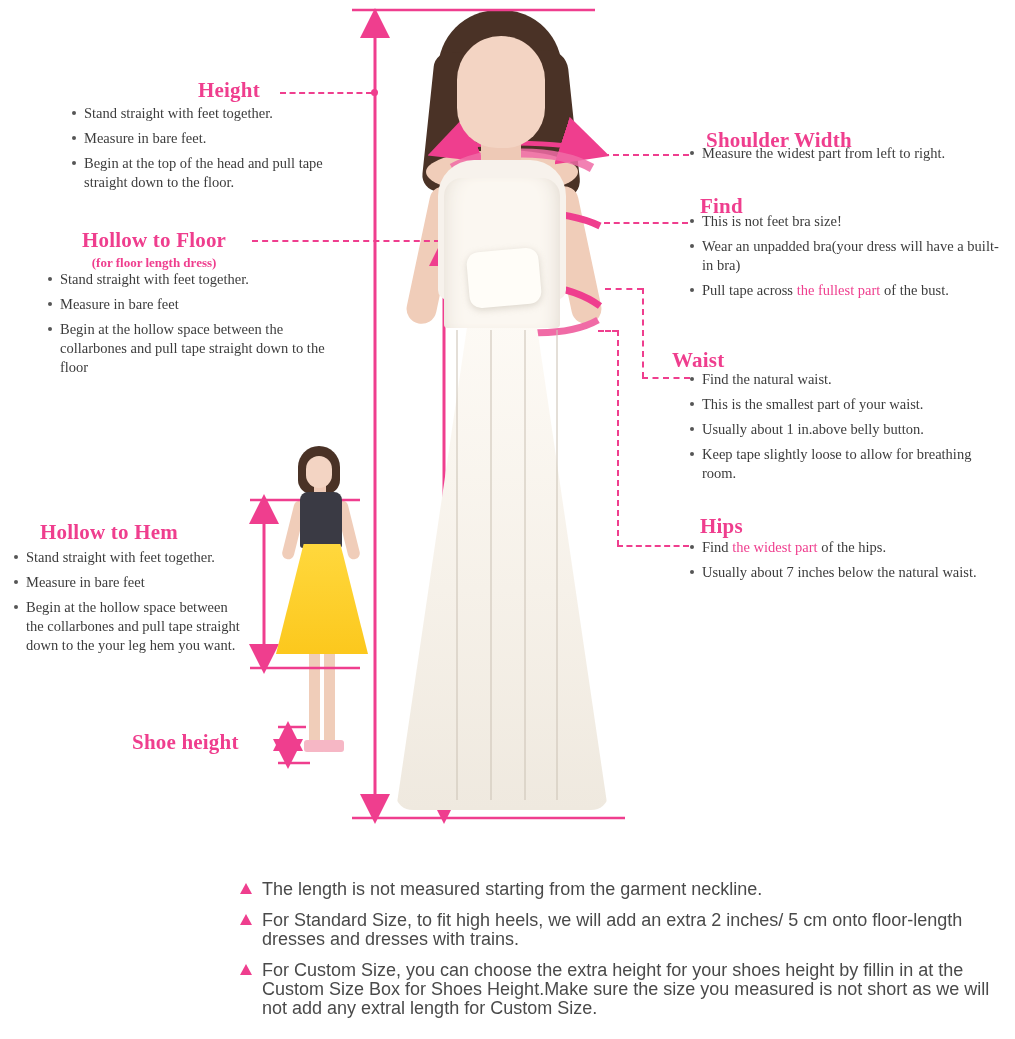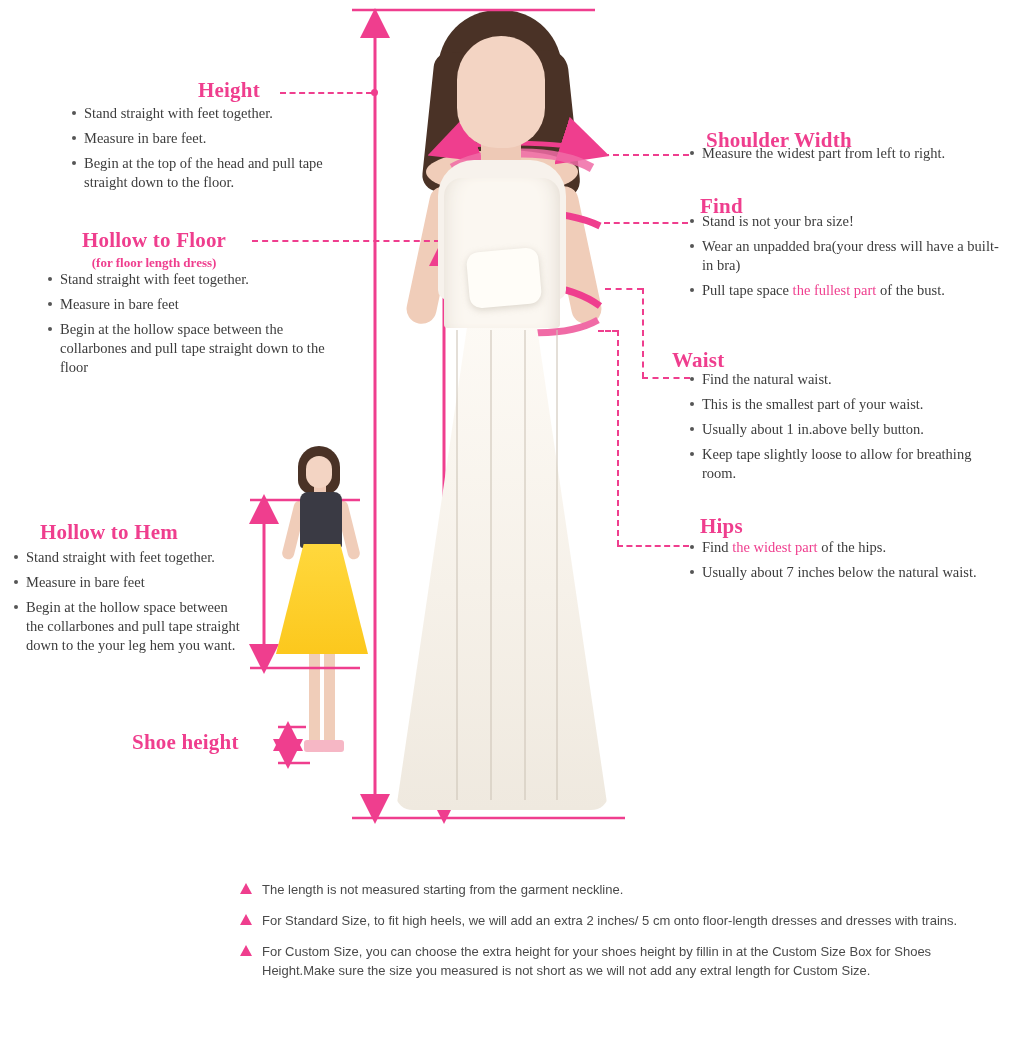--- a/index.html
+++ b/index.html
@@ -171,21 +171,21 @@
   svg.overlay{position:absolute;left:0;top:0;width:1015px;height:1039px;pointer-events:none;}
 
   
   .notes{
     position:absolute;left:240px;top:880px;width:760px;
   }
   .note{
     position:relative;
     padding-left:22px;
     margin-bottom:12px;
-    font-size:13px;
+    font-size:18px;
     line-height:19px;
     color:#4a4a4a;
   }
   .note .tri{
     position:absolute;left:0;top:3px;
     width:0;height:0;
     border-left:6px solid transparent;
     border-right:6px solid transparent;
     border-bottom:11px solid #ef3e8e;
   }
@@ -328,23 +328,23 @@
     <ul class="blist">
       <li>Measure the widest part from left to right.</li>
     </ul>
   </div>
 
   <div class="abs" style="left:700px;top:194px;">
     <div class="hd">Find</div>
   </div>
   <div class="abs" style="left:688px;top:212px;width:322px;">
     <ul class="blist">
-      <li>Stand is not your bra size!</li>
+      <li>This is not feet bra size!</li>
       <li>Wear an unpadded bra(your dress will have a built-in bra)</li>
-      <li><span>Pull tape space </span><span class="pinkword">the fullest part</span><span> of the bust.</span></li>
+      <li><span>Pull tape across </span><span class="pinkword">the fullest part</span><span> of the bust.</span></li>
     </ul>
   </div>
 
   <div class="abs" style="left:672px;top:348px;">
     <div class="hd">Waist</div>
   </div>
   <div class="abs" style="left:688px;top:370px;width:318px;">
     <ul class="blist">
       <li>Find the natural waist.</li>
       <li>This is the smallest part of your waist.</li>

